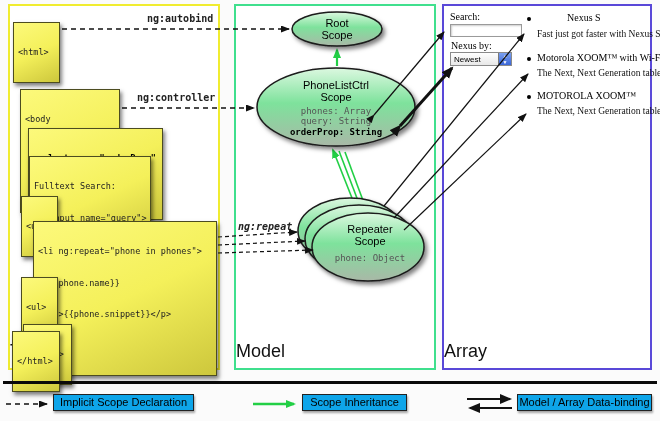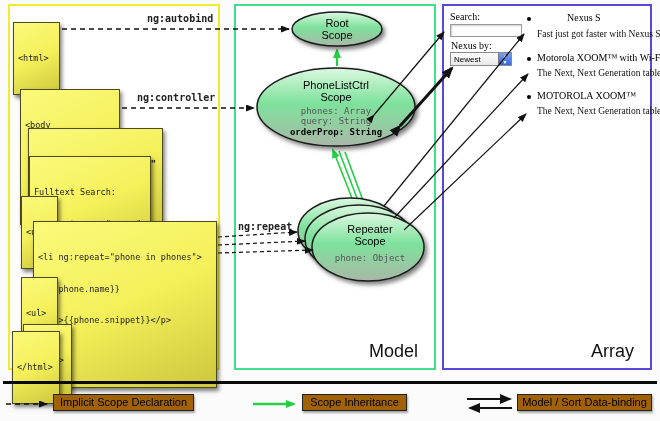--- a/index.html
+++ b/index.html
@@ -1,43 +1,43 @@
 <!DOCTYPE html>
 <html><head>
 <meta charset="utf-8">
 <style>
   html,body{margin:0;padding:0;background:#fbfbfb;}
   .stage{position:relative;width:660px;height:421px;background:#fbfbfb;overflow:hidden;
          font-family:"Liberation Sans",sans-serif;}
   .col{position:absolute;top:4px;height:366px;background:#ffffff;border:2px solid #000;box-sizing:border-box;}
-  .col-label{position:absolute;bottom:6px;left:0;right:16px;text-align:right;
+  .col-label{position:absolute;bottom:6px;left:0;right:4px;text-align:left;
              font:18px "Liberation Sans",sans-serif;color:#111;}
   .codebox{position:absolute;background:linear-gradient(155deg,#fcf97b 0%,#f4f05a 50%,#cdc73c 100%);
            border:1px solid #4c4c20;box-shadow:2px 3px 4px rgba(0,0,0,.5);
            font:8.5px/10.5px "DejaVu Sans Mono",monospace;color:#222;
-           padding:9px 4px;white-space:pre;box-sizing:border-box;}
+           padding:3px 4px;white-space:pre;box-sizing:border-box;}
   .codebox.bold{font-weight:bold;color:#000;}
   .directive{position:absolute;font:bold 10px "DejaVu Sans Mono",monospace;color:#222;}
   .overlay{position:absolute;left:0;top:0;pointer-events:none;}
   .etitle{font:11px "Liberation Sans",sans-serif;fill:#000;text-anchor:middle;}
   .eprop{font:9px "DejaVu Sans Mono",monospace;fill:#555;text-anchor:middle;}
   .eprop.bold{font-weight:bold;fill:#000;}
   .view-label{position:absolute;font:10px "Liberation Serif",serif;color:#000;}
   .vinput{position:absolute;background:#fff;border:1px solid #9a9a9a;box-shadow:inset 1px 1px 2px rgba(0,0,0,.2);box-sizing:border-box;}
   .vselect{position:absolute;background:linear-gradient(#ffffff,#e8e8e8);border:1px solid #8a8a8a;
            box-sizing:border-box;font:8px "Liberation Sans",sans-serif;color:#000;padding-left:21px;}
   .vselect .stepper{position:absolute;right:0;top:0;bottom:0;width:12px;
            background:linear-gradient(#7aa0ef,#3a66d8);border-left:1px solid #7a7a7a;
            color:#fff;font-size:5px;line-height:6px;text-align:center;}
   .vselect .sel-text{position:absolute;left:3px;top:2px;}
   .list-title{position:absolute;font:10px "Liberation Serif",serif;color:#000;white-space:nowrap;}
   .list-desc{position:absolute;font:9.5px "Liberation Serif",serif;color:#111;white-space:nowrap;}
   .bullet{position:absolute;width:4px;height:4px;border-radius:50%;background:#000;}
   .sep{position:absolute;left:3px;top:381px;width:654px;height:3px;background:#0a0a0a;}
-  .legend-box{position:absolute;top:394px;height:17px;background:#a16207;border:1px solid #222;
+  .legend-box{position:absolute;top:394px;height:17px;background:#0ea5e9;border:1px solid #222;
               box-shadow:1px 2px 2px rgba(0,0,0,.35);box-sizing:border-box;
               font:11px/15px "Liberation Sans",sans-serif;color:#000;text-align:center;}
 </style>
 </head>
 <body>
 
 <div class="stage">
 
   <div class="col" style="left:8px;width:212px;border-color:#f0ec30;">
     <div class="col-label">Template</div>
@@ -79,21 +79,21 @@
   </div>
   <div class="codebox" style="left:23px;top:300px;width:49px;margin-top:24px;">
     <div>&lt;/body&gt;</div>
   </div>
   <div class="codebox" style="left:12px;top:331px;width:48px;">
     <div>&lt;/html&gt;</div>
   </div>
 
   <div class="directive" style="left:147px;top:13px;">ng:autobind</div>
   <div class="directive" style="left:137px;top:92px;">ng:controller</div>
-  <div class="directive" style="left:238px;top:221px;">ng:repeat</div>
+  <div class="directive" style="left:238px;top:221px;font-style:italic;">ng:repeat</div>
 
   <div class="view-label" style="left:450px;top:11px;">Search:</div>
   <div class="vinput" style="left:450px;top:24px;width:72px;height:13px;"></div>
   <div class="view-label" style="left:451px;top:40px;">Nexus by:</div>
   <div class="vselect" style="left:450px;top:52px;width:62px;height:14px;">
     <span class="sel-text">Newest</span>
     <span class="stepper">▲<br>▼</span>
   </div>
 
   <span class="bullet" style="left:527px;top:17px;"></span>
@@ -173,15 +173,15 @@
 
     <line x1="6" y1="404" x2="47" y2="404" stroke="#111" stroke-width="1.6" stroke-dasharray="5 4" marker-end="url(#ahB)"></line>
     <line x1="253" y1="404" x2="294" y2="404" stroke="#22cf45" stroke-width="2.6" marker-end="url(#ahG)"></line>
     <line x1="467" y1="399" x2="510" y2="399" stroke="#111" stroke-width="2" marker-end="url(#ahT)"></line>
     <line x1="512" y1="408" x2="470" y2="408" stroke="#111" stroke-width="2" marker-end="url(#ahT)"></line>
   </svg>
 
   <div class="sep"></div>
   <div class="legend-box" style="left:53px;width:141px;">Implicit Scope Declaration</div>
   <div class="legend-box" style="left:302px;width:105px;">Scope Inheritance</div>
-  <div class="legend-box" style="left:517px;width:135px;">Model / Sort Data-binding</div>
+  <div class="legend-box" style="left:517px;width:135px;">Model / Array Data-binding</div>
 
 </div>
 
 </body></html>

